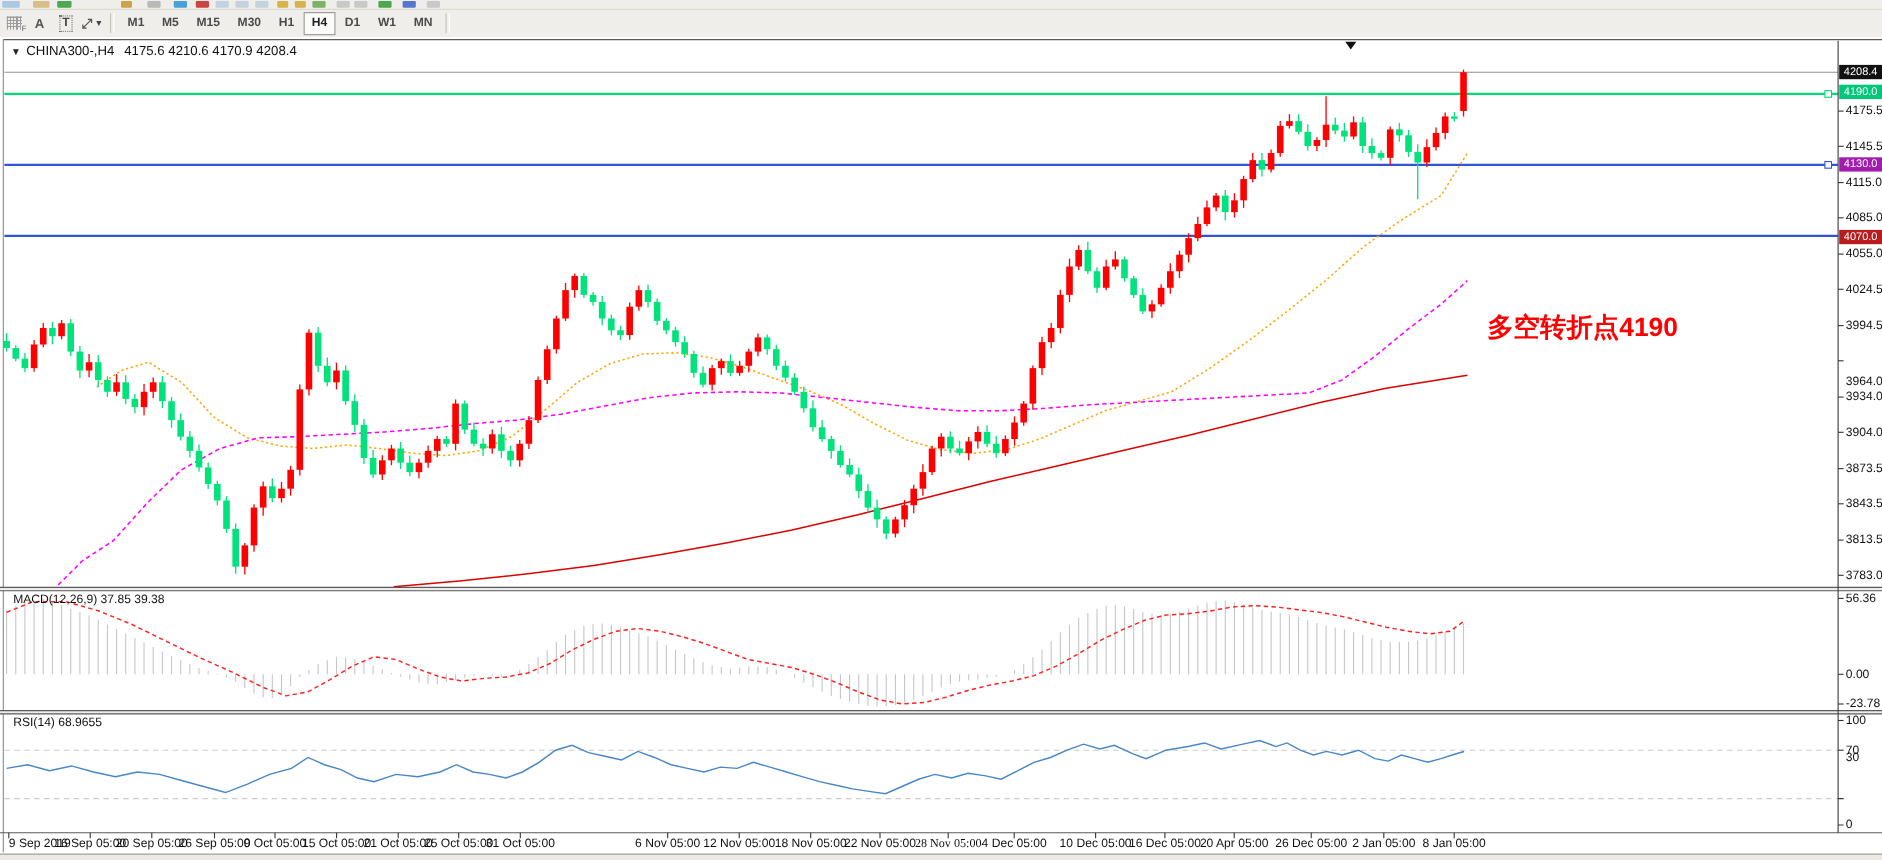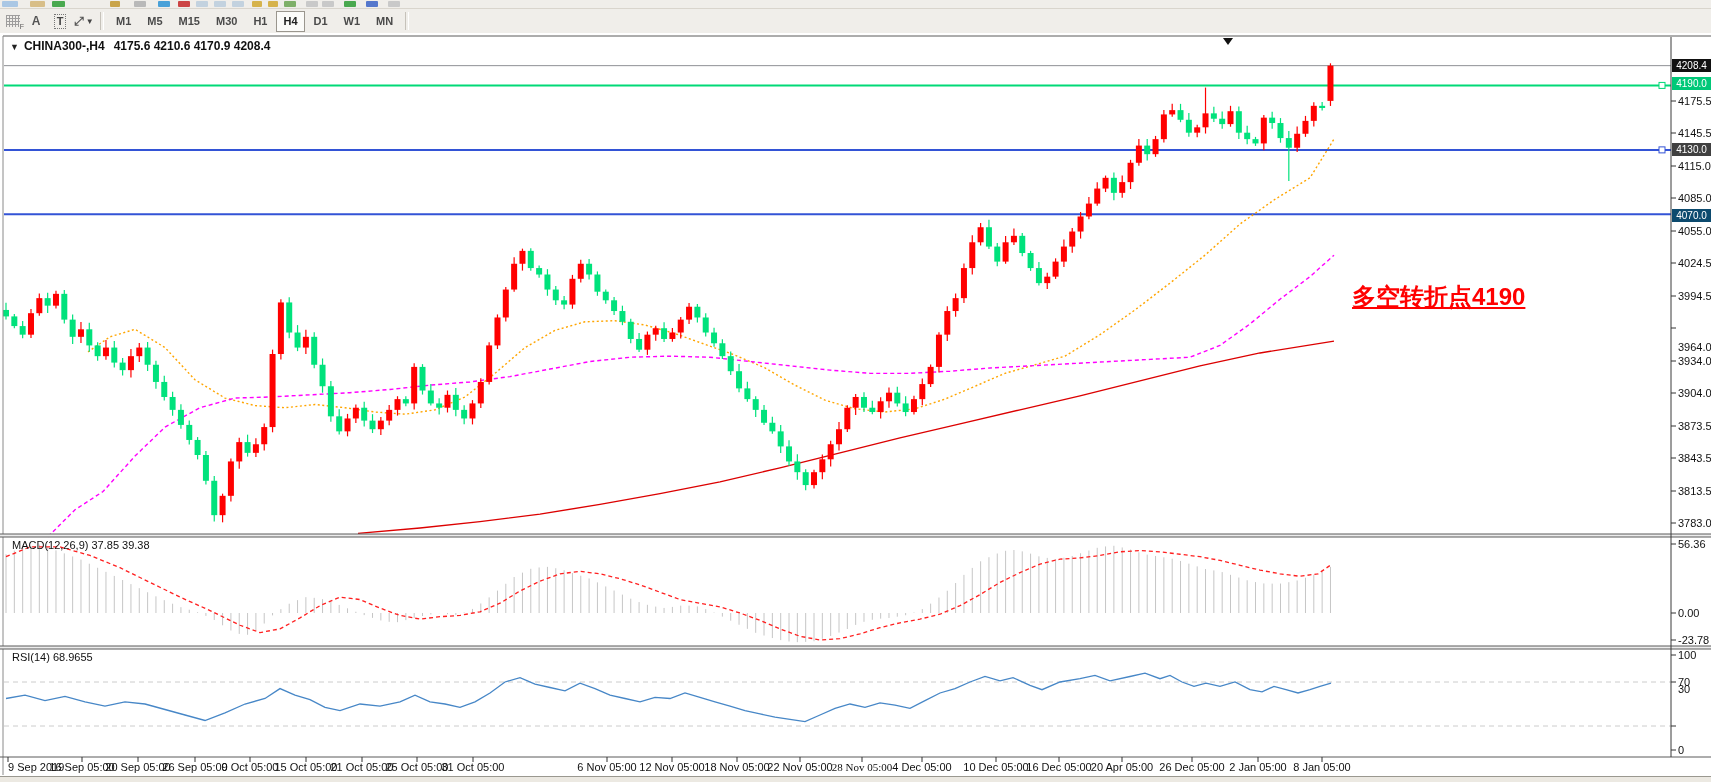--- a/index.html
+++ b/index.html
@@ -15,25 +15,25 @@
          opacity:.8;}
   .gridF i{position:absolute;right:-4px;bottom:-3px;font-style:normal;font-size:7px;color:#333;background:#f0eeea;padding-left:1px;}
   .tbox{border:1px dotted #777;padding:0 2px;font-weight:bold;color:#444;font-size:11px;line-height:13px;}
   .caret{font-size:8px;color:#444;margin-left:2px;}
   .sep{width:2px;height:18px;margin:0 4px;border-left:1px solid #c6c2ba;border-right:1px solid #ffffff;}
   .tfbtn{height:19px;padding:0 6px;margin:0 1px;display:flex;align-items:center;justify-content:center;
          font-size:11px;font-weight:bold;color:#4a4a4a;border:1px solid transparent;}
   .tfbtn.active{background:#fbfbf9;border:1px solid #9a968e;color:#222;}
   
   .chartwin{position:absolute;left:0;top:33px;width:1711px;height:749px;background:#fff;}
-  .title{position:absolute;left:10px;top:39px;font-size:12px;color:#111;white-space:nowrap;font-weight:bold;}
+  .title{position:absolute;left:10px;top:39px;font-size:12px;color:#111;white-space:nowrap;}
   .title .tri{font-size:9px;margin-right:5px;color:#222;}
   .title .ohlc{margin-left:9px;}
   .paneLabel{position:absolute;font-size:11px;color:#111;white-space:nowrap;}
-  .annotation{position:absolute;font-weight:600;white-space:nowrap;text-decoration:underline;}
+  .annotation{position:absolute;font-weight:600;white-space:nowrap;}
   svg{position:absolute;left:0;top:0;}
   .axlab{position:absolute;left:1678px;font-size:11px;color:#111;white-space:nowrap;}
   .badge{position:absolute;left:1672px;width:39px;height:13px;font-size:10px;line-height:13px;color:#fff;text-align:center;}
   .tlab{position:absolute;top:761px;font-size:11px;color:#111;white-space:nowrap;}
   .statusbar{position:absolute;left:0;top:776px;width:1711px;height:6px;background:#ece9e2;border-top:1px solid #9a9890;}
 </style>
 </head>
 <body>
 
 <div class="screen">
@@ -656,22 +656,22 @@
       <div class="axlab" style="top: 290px;">3994.5</div>
       <div class="axlab" style="top: 322px; margin-top: 19px;">3964.0</div>
       <div class="axlab" style="top: 355px;">3934.0</div>
       <div class="axlab" style="top: 387px;">3904.0</div>
       <div class="axlab" style="top: 420px;">3873.5</div>
       <div class="axlab" style="top: 452px;">3843.5</div>
       <div class="axlab" style="top: 485px;">3813.5</div>
       <div class="axlab" style="top: 517px;">3783.0</div>
       <div class="badge" style="top: 59px; background: rgb(17, 17, 17);">4208.4</div>
       <div class="badge" style="top: 77px; background: rgb(0, 200, 120);">4190.0</div>
-      <div class="badge" style="top: 143px; background: #404040;">4130.0</div>
-      <div class="badge" style="top: 209px; background: #0c4a6e;">4070.0</div>
+      <div class="badge" style="top: 143px; background: #a21caf;">4130.0</div>
+      <div class="badge" style="top: 209px; background: #b91c1c;">4070.0</div>
       <div class="axlab" style="top: 538px;">56.36</div>
       <div class="axlab" style="top: 607px;">0.00</div>
       <div class="axlab" style="top: 634px;">-23.78</div>
       <div class="axlab" style="top: 649px;">100</div>
       <div class="axlab" style="top: 676px;">70</div>
       <div class="axlab" style="top: 683px;">30</div>
       <div class="axlab" style="top: 744px;">0</div>
       <div class="tlab" style="top: 761px; left: 8px;">9 Sep 2019</div>
       <div class="tlab" style="top: 761px; left: 82px; transform: translateX(-50%);">16 Sep 05:00</div>
       <div class="tlab" style="top: 761px; left: 138px; transform: translateX(-50%);">20 Sep 05:00</div>

